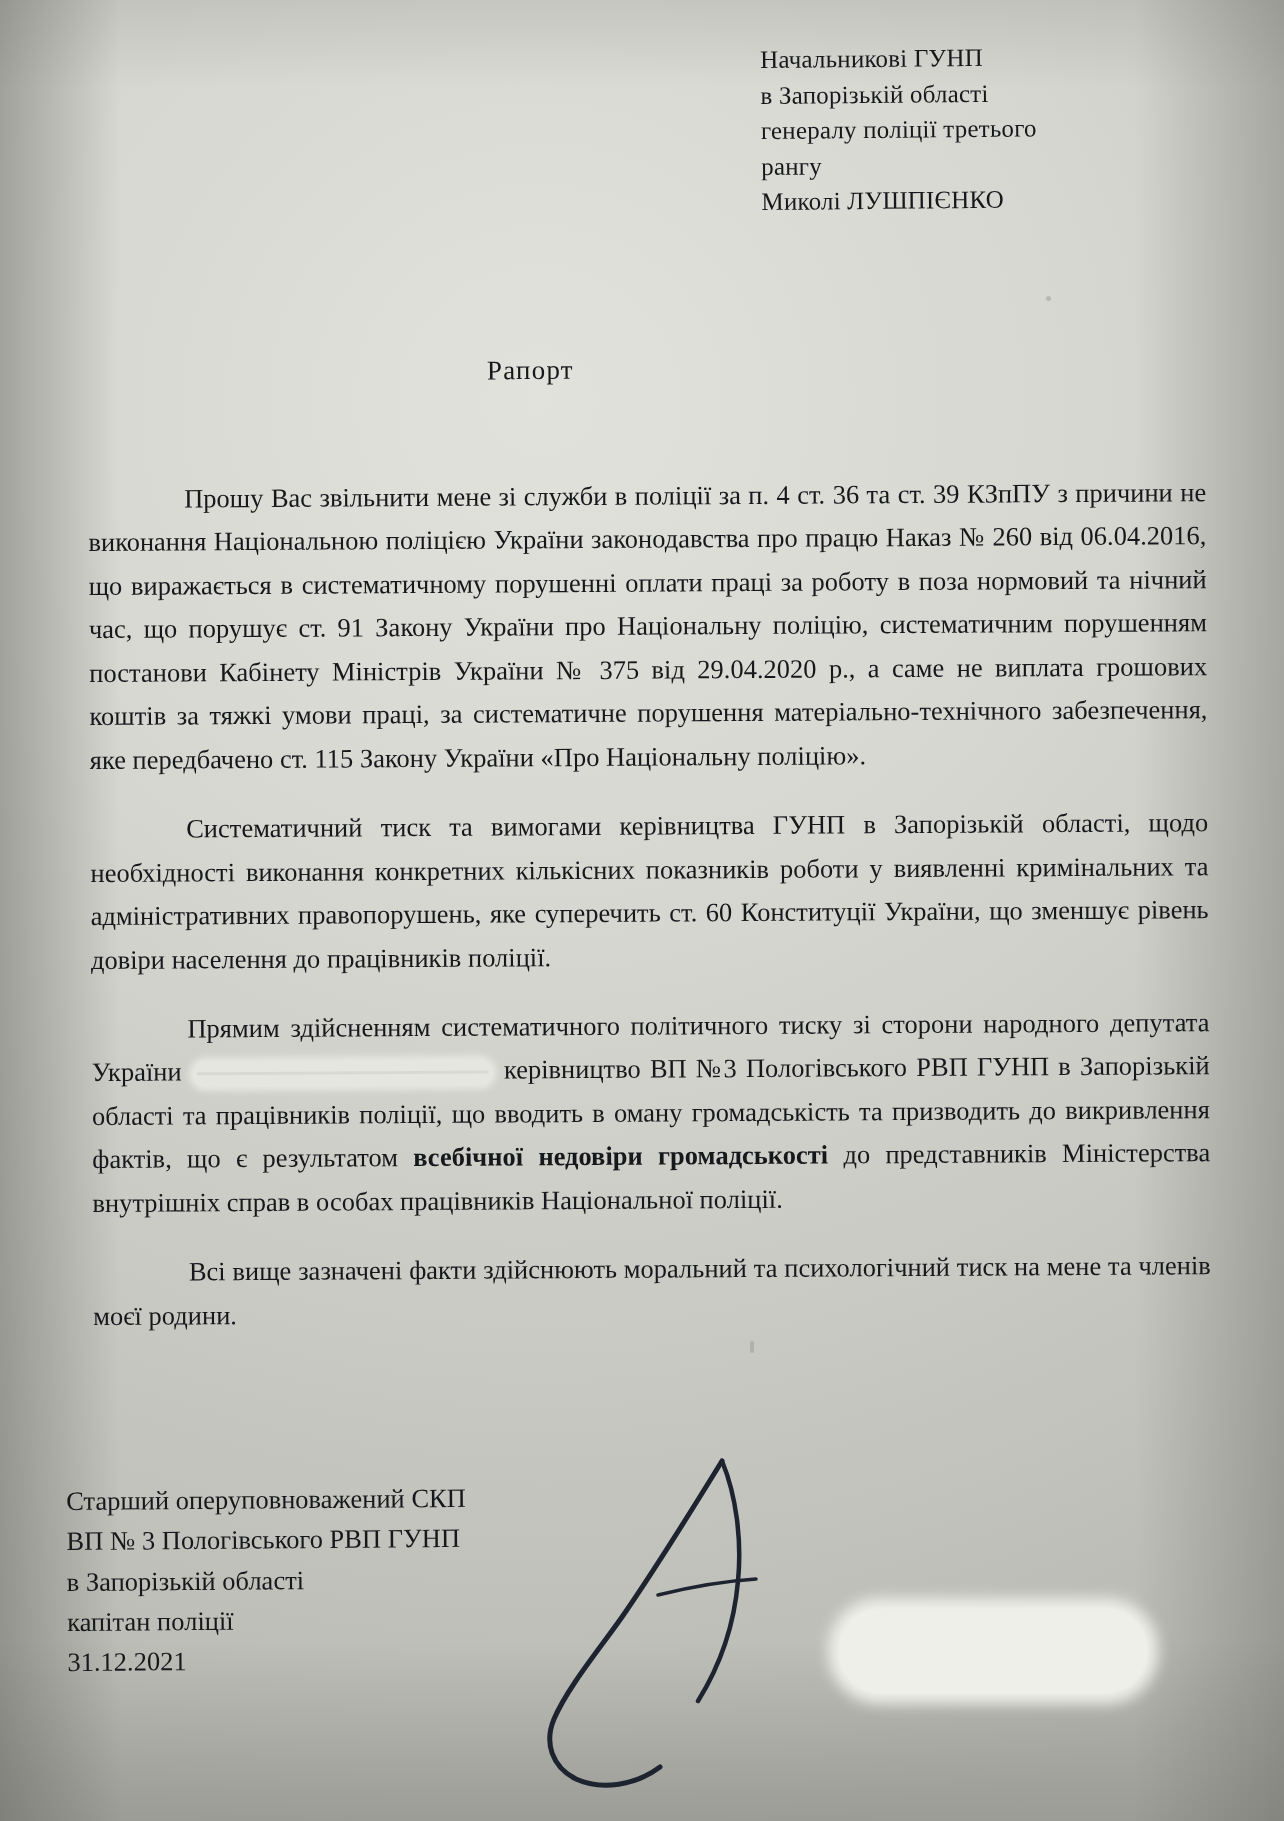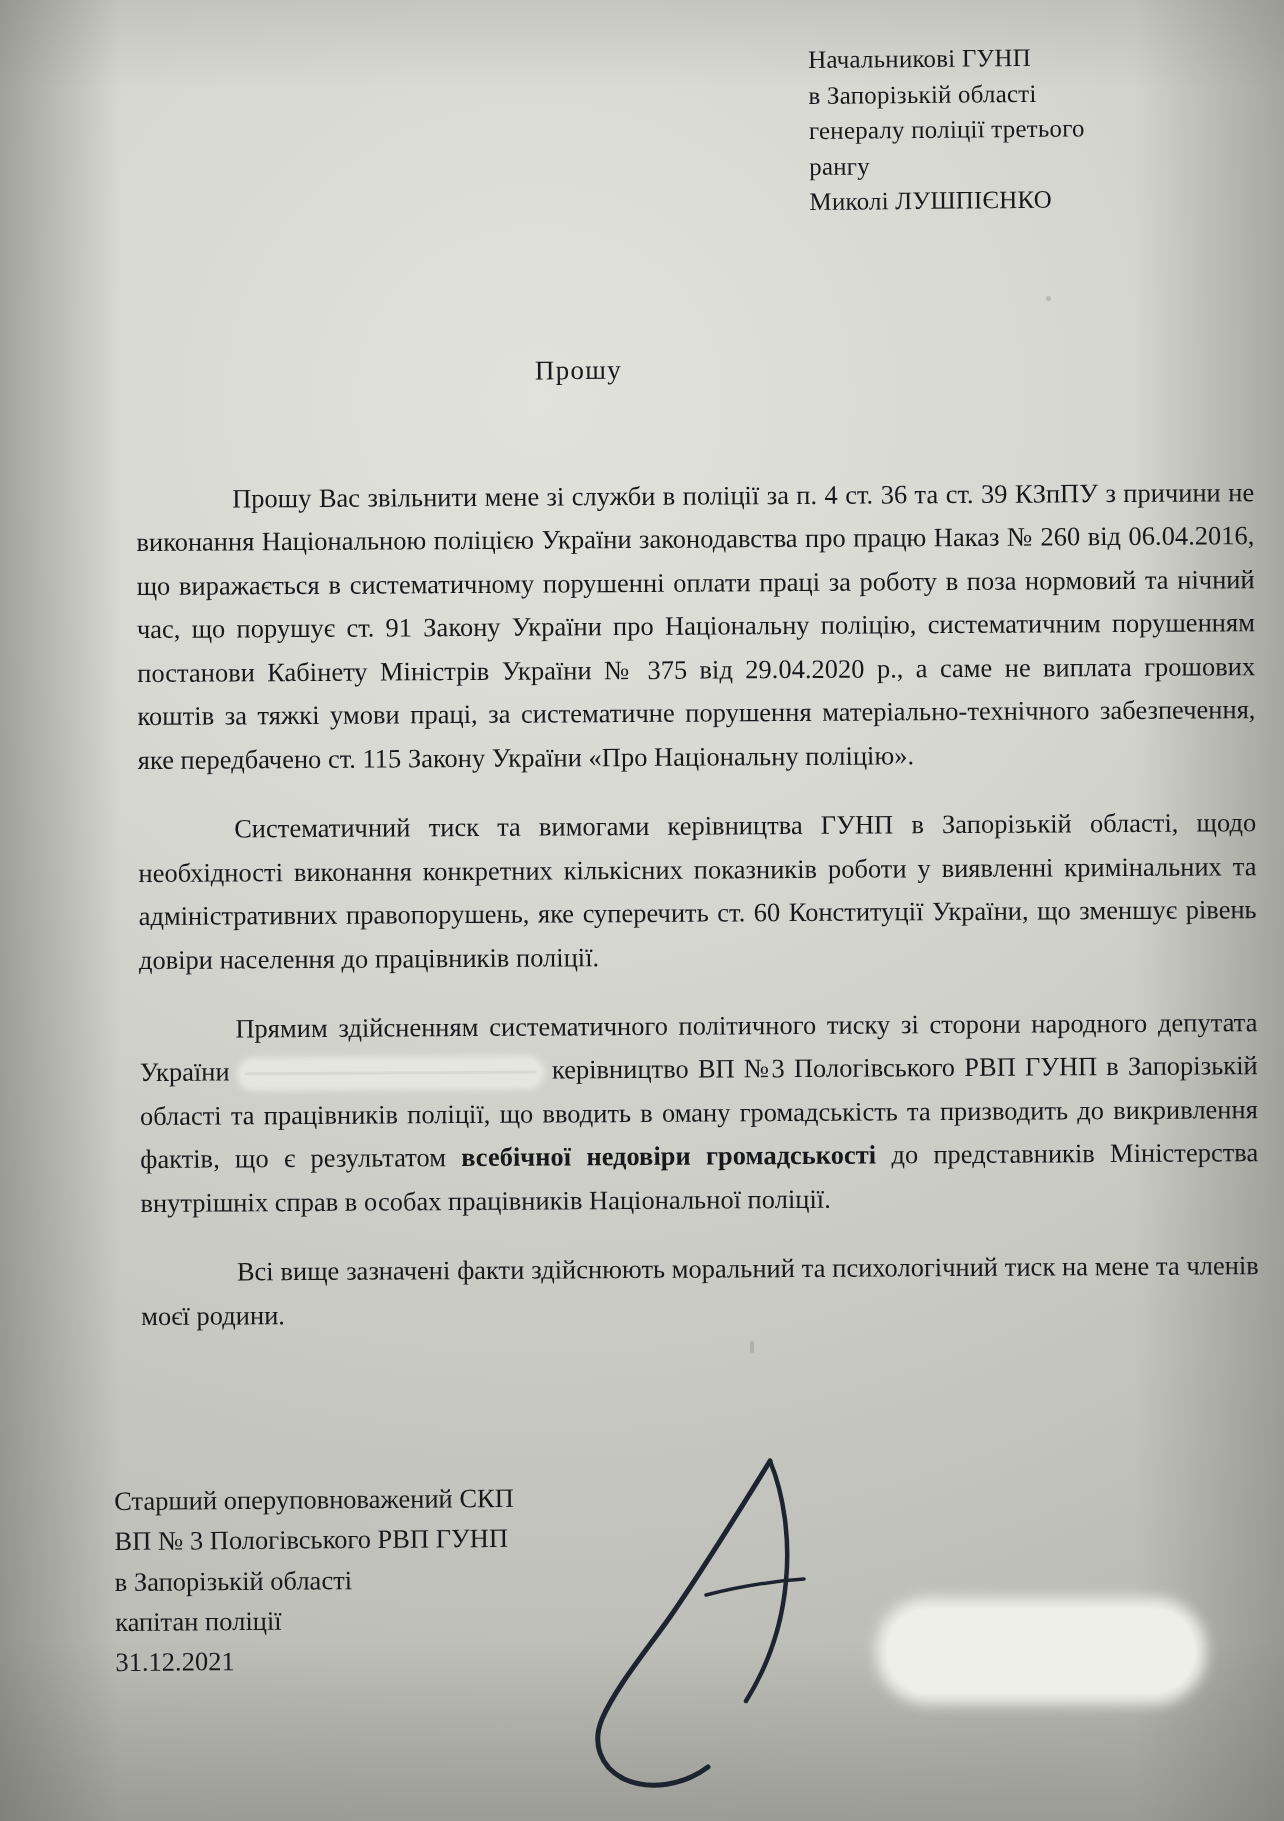--- a/index.html
+++ b/index.html
@@ -48,21 +48,20 @@
     position: absolute;
     left: 0; top: 0;
     width: 100%; height: 90px;
     background: linear-gradient(to bottom, rgba(120,120,116,0.20), rgba(90,90,86,0.0));
     pointer-events: none;
   }
   .content {
     position: absolute;
     inset: 0;
     padding: 0;
-    margin-left: 48px;
   }
 
   
   .addressee {
     position: absolute;
     left: 760px;
     top: 42px;
     width: 430px;
     font-size: 25px;
     line-height: 1.42;
@@ -180,21 +179,21 @@
   <div class="content">
 
     <div class="addressee">
       <div>Начальникові ГУНП</div>
       <div>в Запорізькій області</div>
       <div>генералу поліції третього</div>
       <div>рангу</div>
       <div>Миколі ЛУШПІЄНКО</div>
     </div>
 
-    <div class="doc-title">Прошу</div>
+    <div class="doc-title">Рапорт</div>
 
     <div class="body-text">
       <p>
         <span>Прошу Вас звільнити мене зі служби в поліції за п. 4 ст. 36 та ст. 39 КЗпПУ з причини не виконання Національною поліцією України законодавства про працю Наказ № 260 від 06.04.2016, що виражається в систематичному порушенні оплати праці за роботу в поза нормовий та нічний час, що порушує ст. 91 Закону України про Національну поліцію, систематичним порушенням постанови Кабінету Міністрів України № 375 від 29.04.2020 р., а саме не виплата грошових коштів за тяжкі умови праці, за систематичне порушення матеріально-технічного забезпечення, яке передбачено ст. 115 Закону України «Про Національну поліцію».</span>
       </p>
       <p>
         <span>Систематичний тиск та вимогами керівництва ГУНП в Запорізькій області, щодо необхідності виконання конкретних кількісних показників роботи у виявленні кримінальних та адміністративних правопорушень, яке суперечить ст. 60 Конституції України, що зменшує рівень довіри населення до працівників поліції.</span>
       </p>
       <p>
         <span>Прямим здійсненням систематичного політичного тиску зі сторони народного депутата України </span><span class="redaction redaction-name"></span><span> керівництво ВП №3 Пологівського РВП ГУНП в Запорізькій області та працівників поліції, що вводить в оману громадськість та призводить до викривлення фактів, що є результатом </span><span class="bold">всебічної недовіри громадськості</span><span> до представників Міністерства внутрішніх справ в особах працівників Національної поліції.</span>

